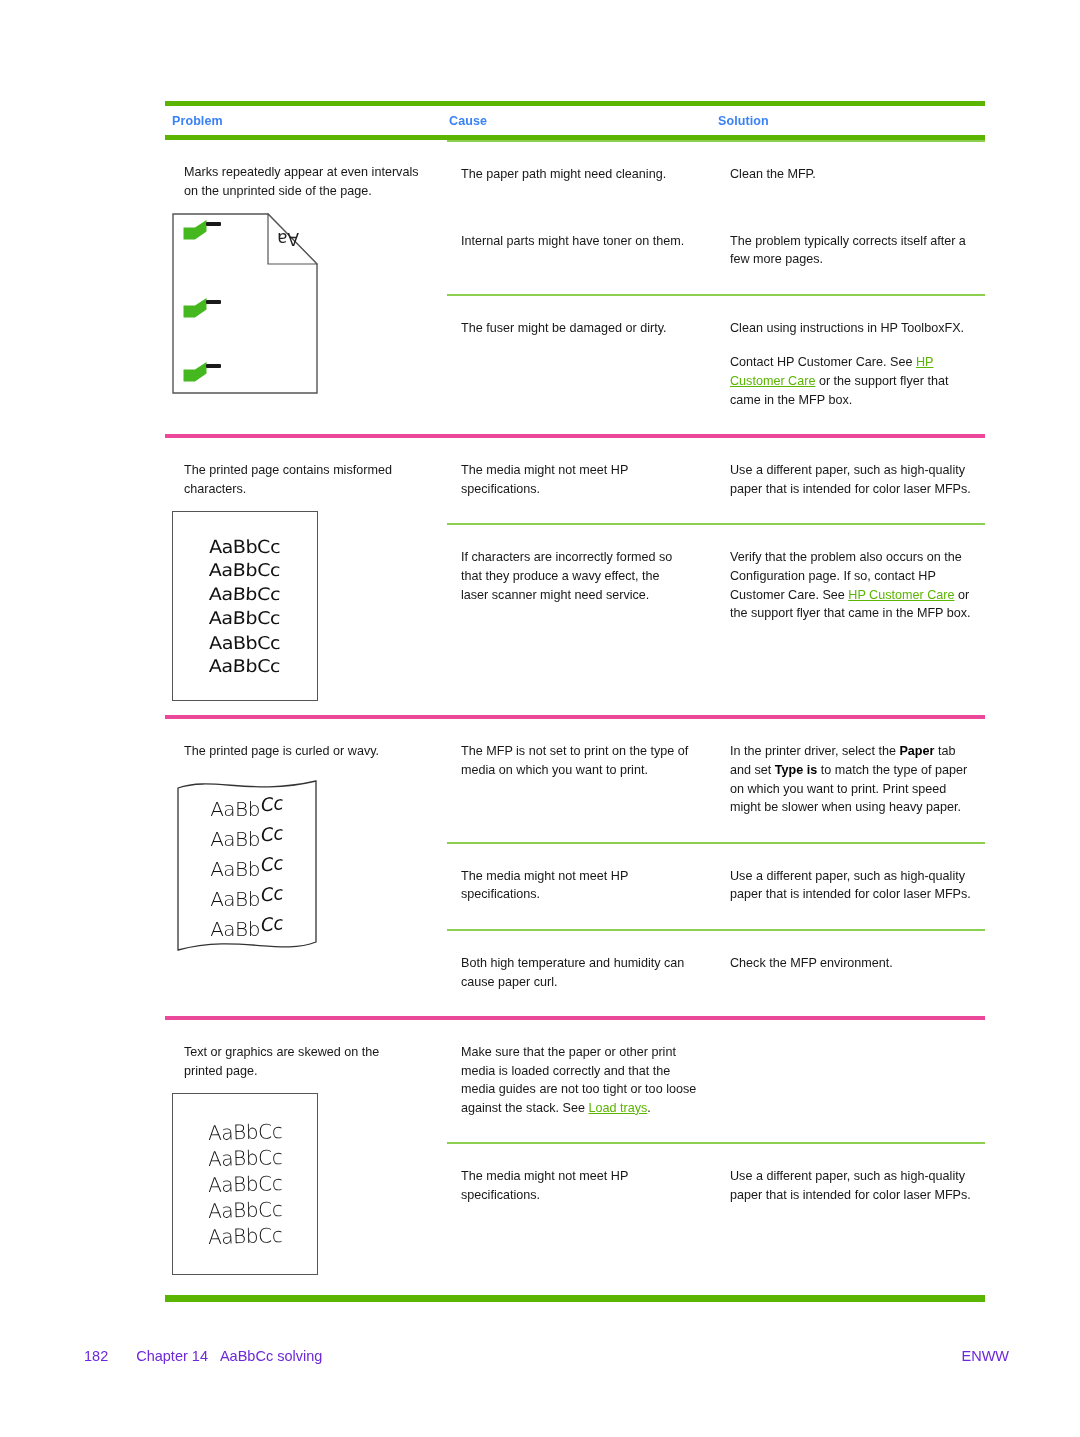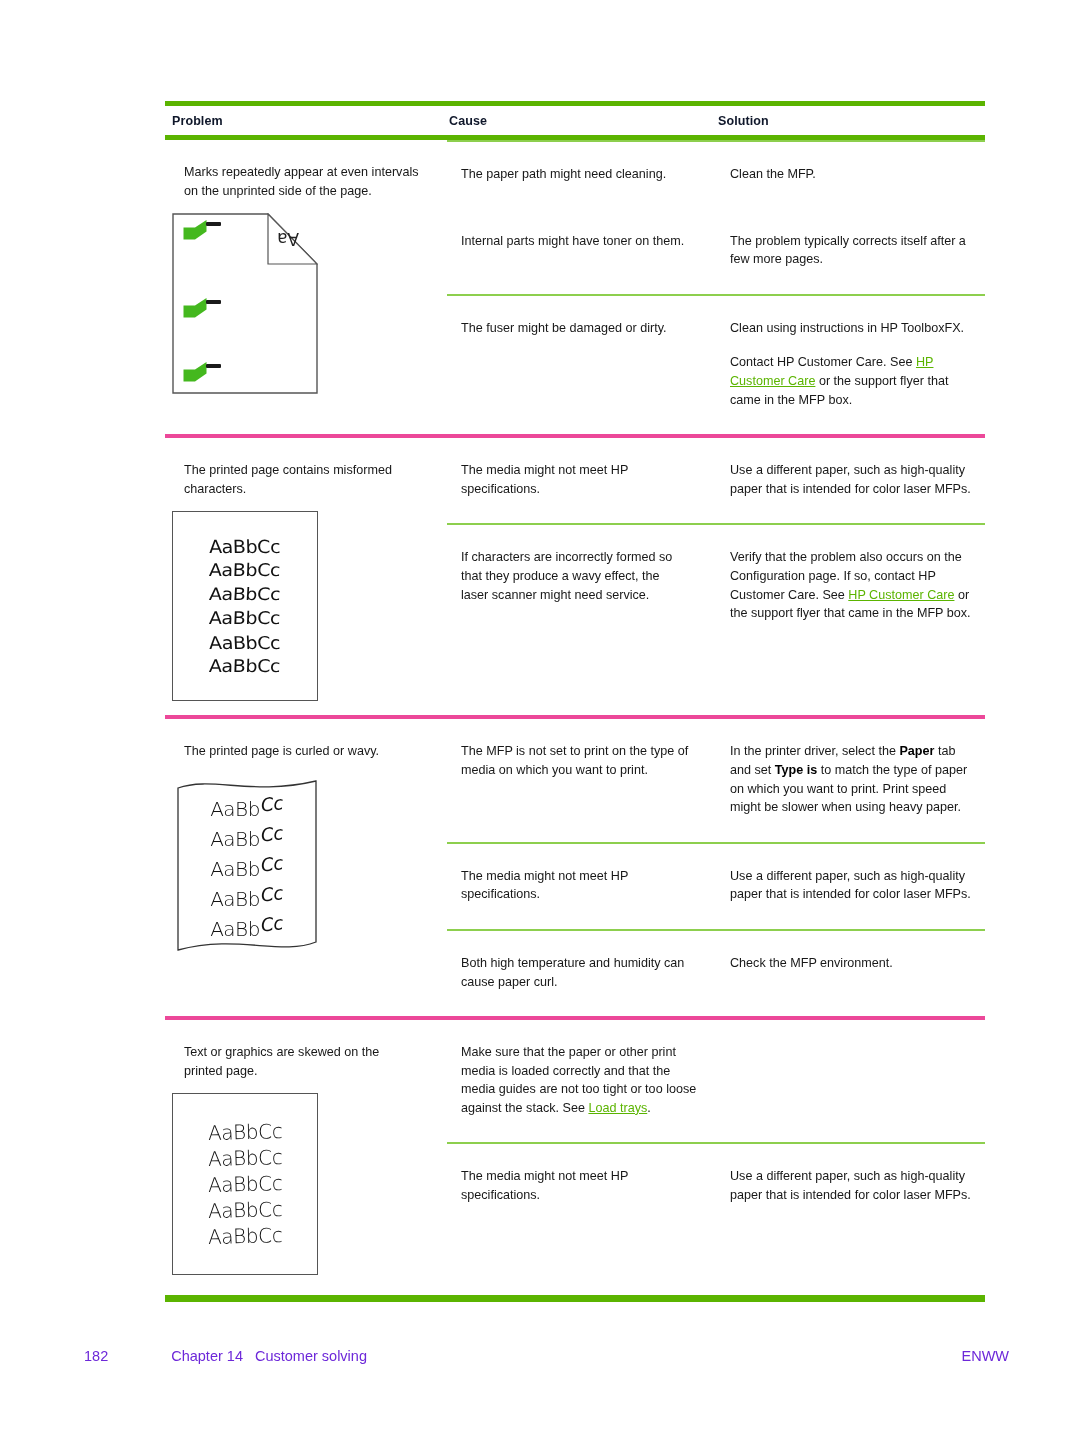--- a/index.html
+++ b/index.html
@@ -48,21 +48,21 @@
     background: #5bb400;
     width: 100%;
     margin-top: 6px;
   }
 
   .head-row {
     display: flex;
     padding: 8px 0 7px 0;
   }
   .head-cell {
-    color: #0f172a;
+    color: #3b82f6;
     font-weight: bold;
     font-size: 12.5px;
     letter-spacing: 0.1px;
   }
 
   .col1 { width: 282px; flex: 0 0 282px; padding-right: 10px; box-sizing: border-box; }
   .col2 { width: 269px; flex: 0 0 269px; padding-right: 12px; box-sizing: border-box; }
   .col3 { width: 269px; flex: 0 0 269px; padding-right: 4px; box-sizing: border-box; }
 
   .head-cell.col1 { padding-left: 7px; }
@@ -240,21 +240,21 @@
     align-items: baseline;
     justify-content: space-between;
     font-size: 14.5px;
     color: #6d28d9;
   }
   .footer-left {
     display: flex;
     align-items: baseline;
   }
   .footer-pageno { margin-right: 28px; }
-  .footer-chapter { margin-right: 12px; margin-left: 35px; }
+  .footer-chapter { margin-right: 12px; }
   .footer-right { font-size: 14.5px; }
 </style>
 </head>
 <body>
 
 <div class="page">
 
   <div class="doc-table">
 
     <div class="rule-top"></div>
@@ -492,18 +492,18 @@
         </div>
       </div>
 
     <div class="rule-bottom"></div>
   </div>
 
   <div class="footer">
     <div class="footer-left">
       <span class="footer-pageno">182</span>
       <span class="footer-chapter">Chapter 14</span>
-      <span class="footer-title">Customer solving</span>
+      <span class="footer-title">AaBbCc solving</span>
     </div>
     <div class="footer-right">ENWW</div>
   </div>
 
 </div>
 
 </body></html>

